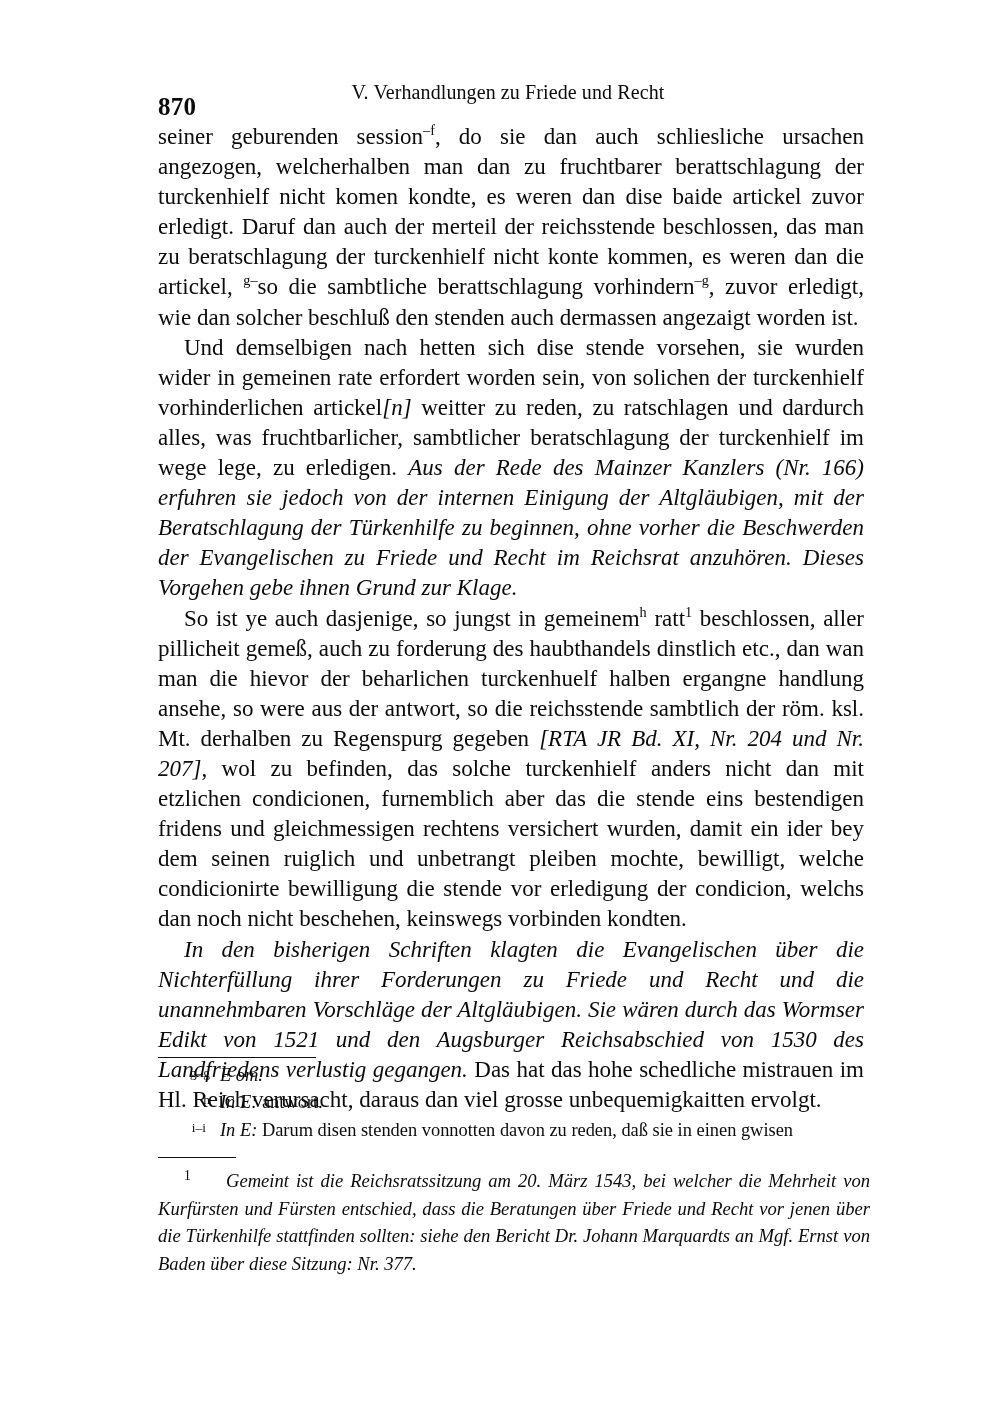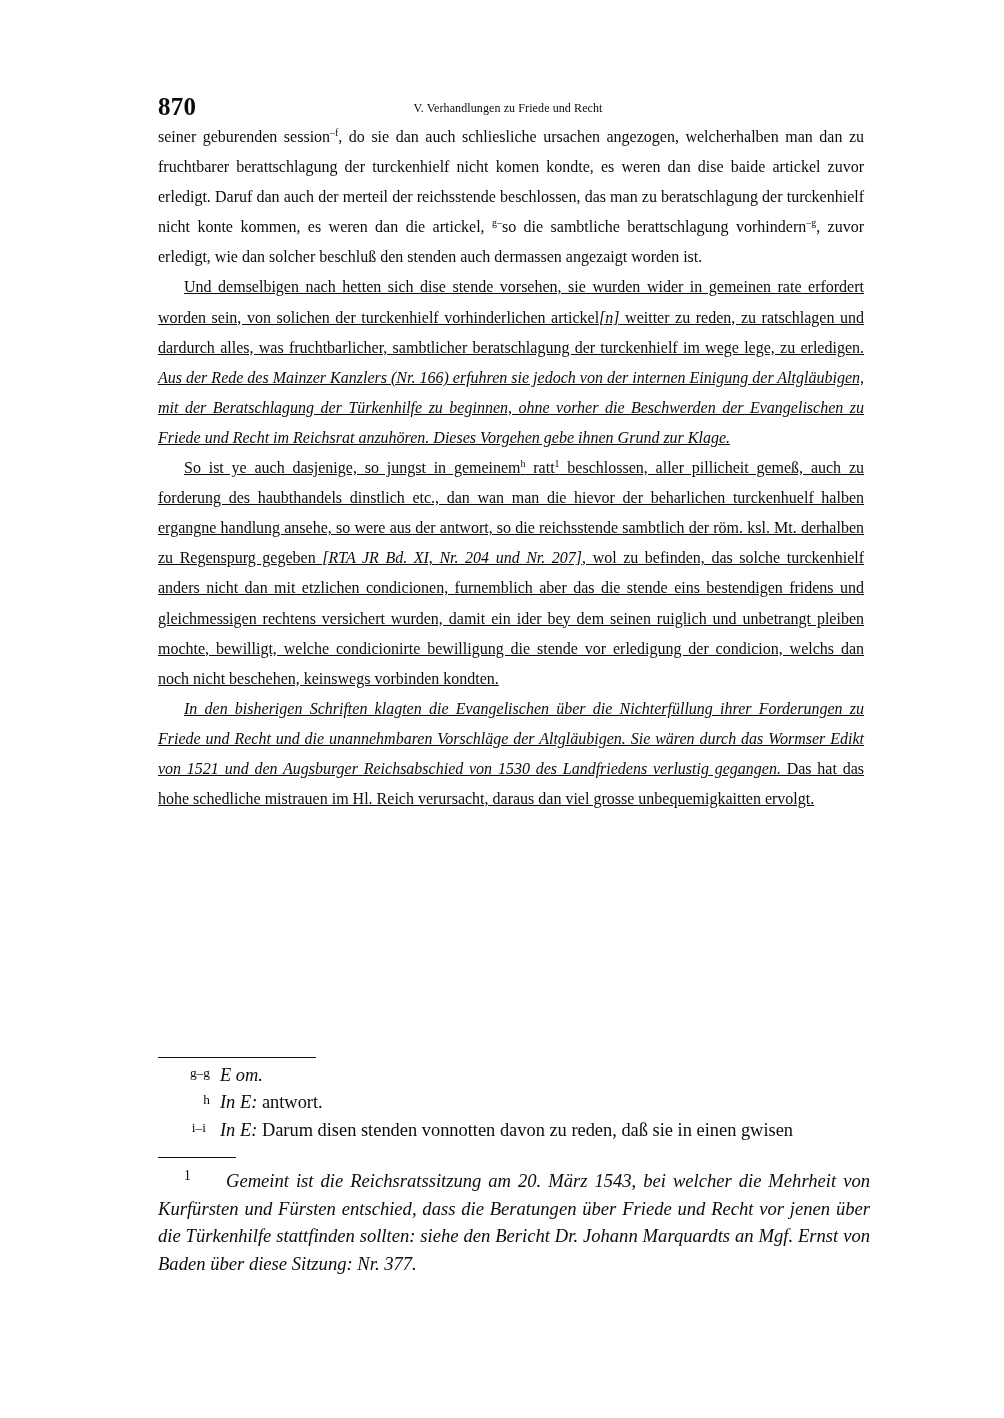--- a/index.html
+++ b/index.html
@@ -33,45 +33,45 @@
     left: 0;
     top: 16px;
     font-size: 25px;
     line-height: 30px;
     letter-spacing: .2px;
     font-weight: bold;
   }
   .runtitle {
     position: absolute;
     left: 0;
-    top: 18px;
+    top: 2px;
     width: 700px;
     text-align: center;
-    font-size: 12px;
+    font-size: 20px;
     line-height: 28px;
     letter-spacing: .1px;
   }
 
   
   .body {
     position: absolute;
     top: 122px;
     left: 158px;
     width: 706px;
   }
   p.tx {
     margin: 0;
-    font-size: 16px;
+    font-size: 23px;
     line-height: 30.1px;
     text-align: justify;
     text-justify: inter-word;
     hyphens: manual;
     -webkit-hyphens: manual;
   }
-  p.ind { text-indent: 26px; text-decoration: underline; }
+  p.ind { text-indent: 26px; }
   p.noind { text-indent: 0; }
 
   i, .it { font-style: italic; }
 
   sup.mk {
     font-size: 0.62em;
     line-height: 0;
     vertical-align: 0.62em;
     font-style: normal;
   }

